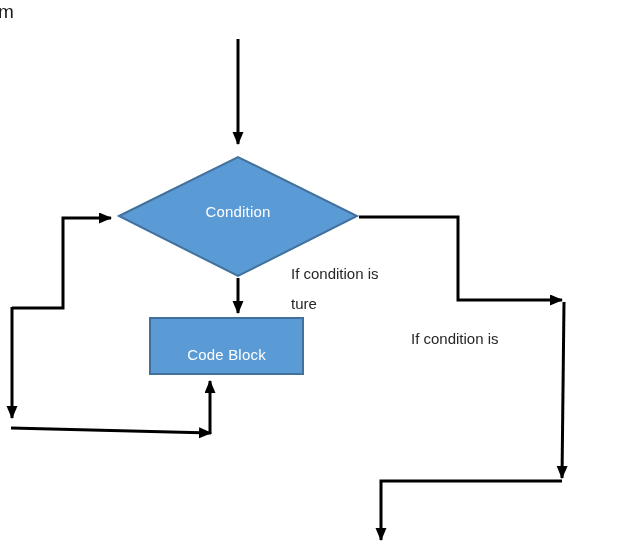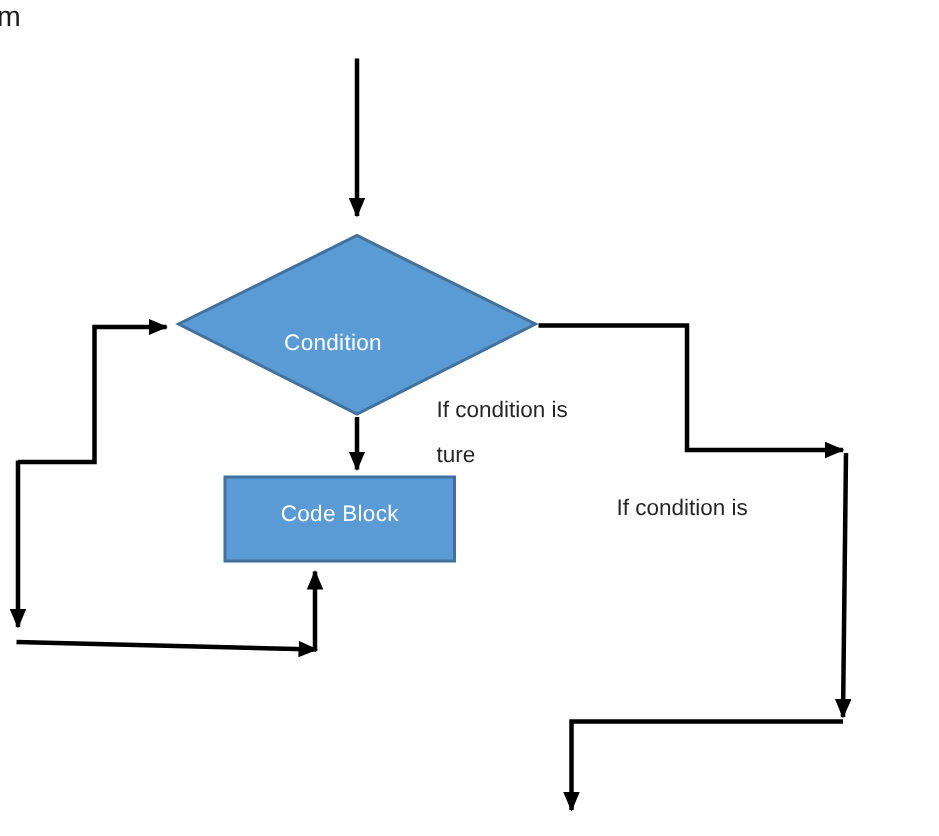--- a/index.html
+++ b/index.html
@@ -23,22 +23,22 @@
   .canvas svg{position:absolute;left:0;top:0;}
   .txt{position:absolute;color:var(--label-text);}
   .stray{left:-2px;top:1px;font-size:19px;color:#1a1a1a;}
   .node-label{
     position:absolute;
     color:var(--node-text);
     font-size:15px;
     text-align:center;
     letter-spacing:.2px;
   }
-  .condition-label{left:103px;top:203px;width:238px;margin-top:17px;}
-  .codeblock-label{left:150px;top:334px;width:153px;}
+  .condition-label{left:119px;top:203px;width:238px;}
+  .codeblock-label{left:150px;top:346px;width:153px;}
   .branch-label{font-size:15px;line-height:30px;}
   .true-label{left:291px;top:259px;}
   .false-label{left:411px;top:324px;}
 </style>
 </head>
 <body>
 
 <div class="canvas">
 
   <svg width="626" height="557" viewBox="0 0 626 557">

